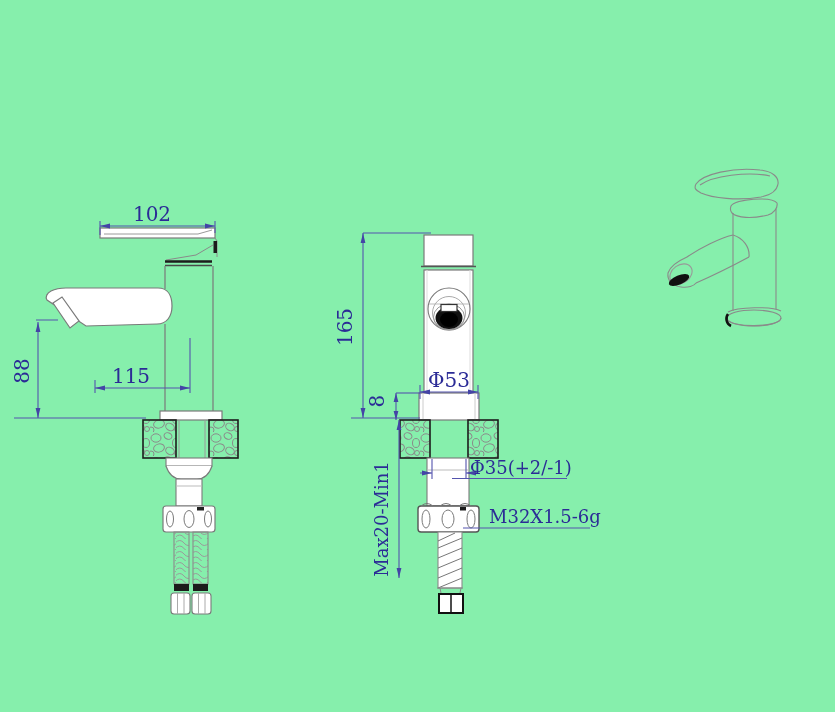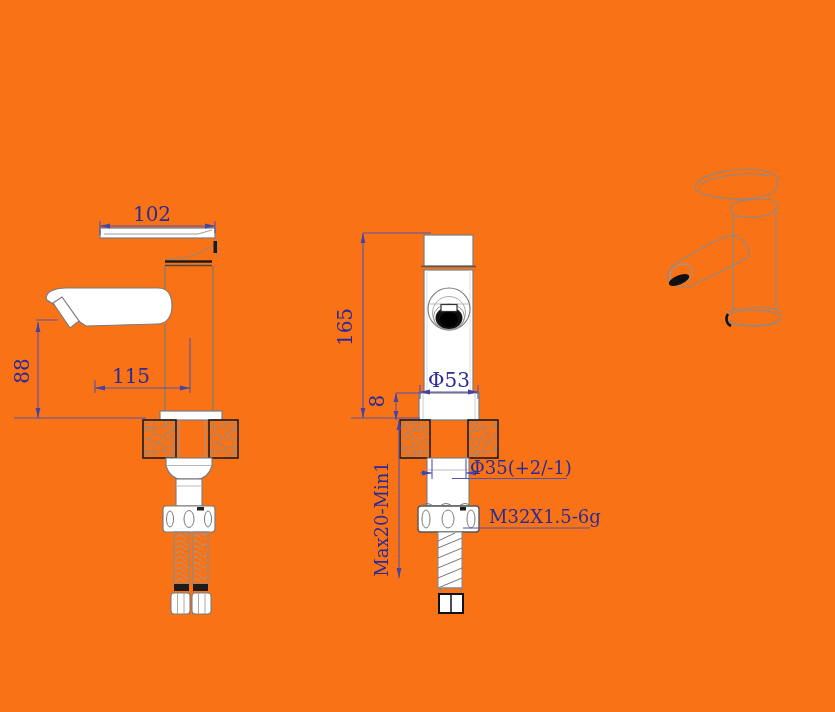--- a/index.html
+++ b/index.html
@@ -1,16 +1,16 @@
 <!DOCTYPE html>
 <html><head>
 <meta charset="utf-8">
 <style>
   html,body{margin:0;padding:0;background:#ffffff;}
-  .canvas{position:relative;width:835px;height:712px;background:#f97316;overflow:hidden;}
+  .canvas{position:relative;width:835px;height:712px;background:#86efac;overflow:hidden;}
   svg{display:block;}
   .dimtext{font-family:"DejaVu Serif", serif;fill:#2b2b96;}
   .dim20{font-size:20px;}
   .dim18{font-size:18px;}
   .part{stroke:#7a7a7a;fill:#ffffff;}
   .dline{stroke:#5454ae;stroke-width:1.1;fill:none;}
   .darr{fill:#4444a6;stroke:none;}
 </style>
 </head>
 <body>

